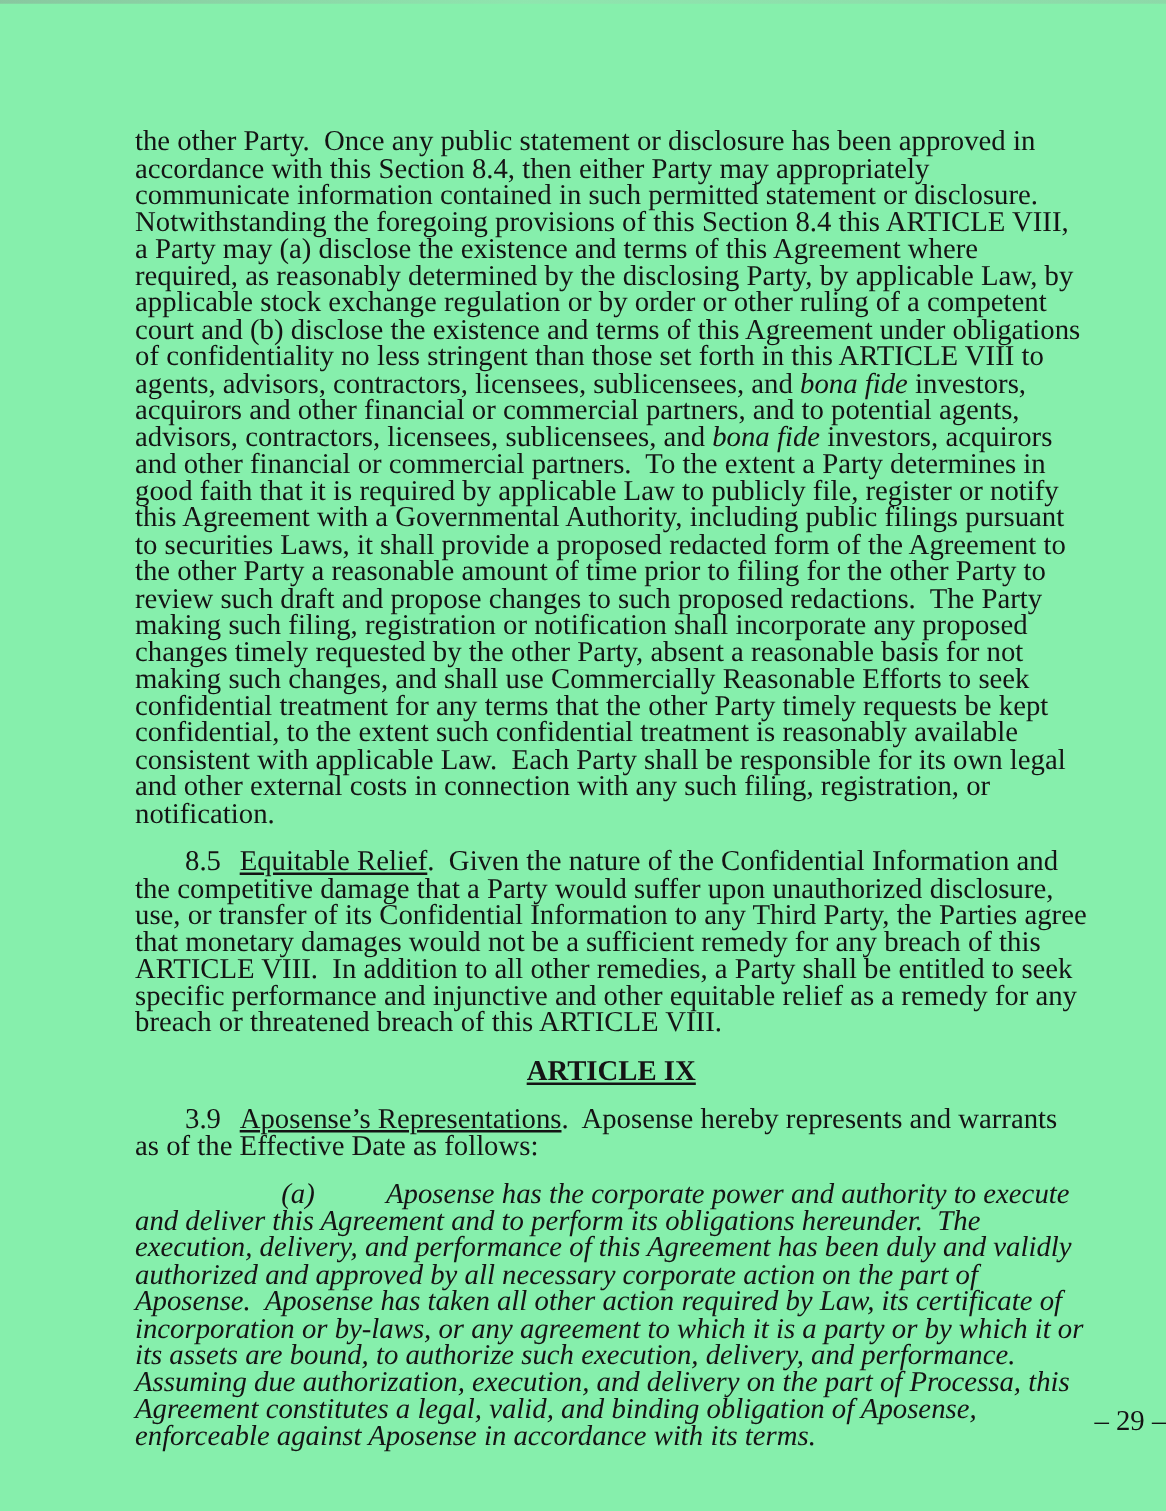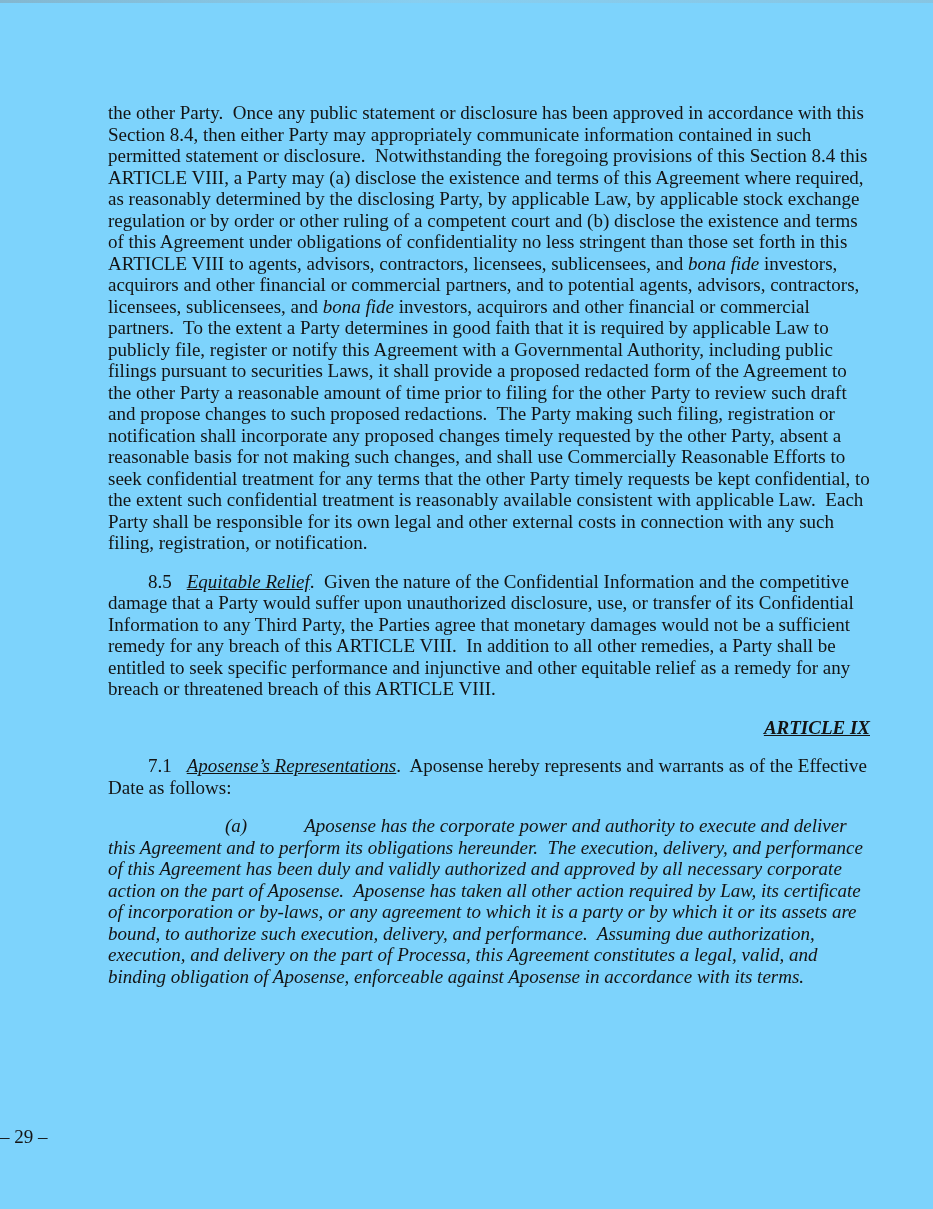--- a/index.html
+++ b/index.html
@@ -1,22 +1,22 @@
 <!DOCTYPE html>
 <html><head>
 <meta charset="utf-8">
 <style>
   html, body { margin: 0; padding: 0; background: #ffffff; }
   .page {
     position: relative;
     width: 933px;
     height: 1209px;
-    background: #7dd3fc;
+    background: #86efac;
     font-family: "Liberation Serif", "DejaVu Serif", serif;
-    font-size: 19px;
+    font-size: 23px;
     line-height: 21.5px;
     color: #141414;
     overflow: hidden;
   }
   .scan-edge {
     position: absolute;
     top: 0; left: 0;
     width: 100%; height: 3px;
     background: linear-gradient(to right,
       rgba(140,140,140,0.40) 0%,
@@ -31,52 +31,52 @@
   }
   .para {
     margin: 0 0 17px 0;
     white-space: pre-wrap;
     text-align: left;
   }
   .indent-section { text-indent: 40px; }
   .indent-clause  { text-indent: 117px; font-style: italic; }
   .gap-tab       { display: inline-block; width: 15px; }
   .gap-tab-wide  { display: inline-block; width: 57px; }
-  .u  { text-decoration: underline; font-style: italic; }
+  .u  { text-decoration: underline; }
   .it { font-style: italic; }
   .article-heading {
-    text-align: right;
+    text-align: center;
     font-weight: bold;
     margin: 17px 0 17px 0;
   }
   .article-heading .hline { line-height: 21.5px; }
   .page-footer {
     position: absolute;
     top: 1126px;
     left: 0;
     width: 933px;
-    text-align: left;
+    text-align: right;
   }
 </style>
 </head>
 <body>
 
 <div class="page">
   <div class="scan-edge"></div>
 
   <main class="content">
 
     <p class="para"><span>the other Party.  Once any public statement or disclosure has been approved in accordance with this Section 8.4, then either Party may appropriately communicate information contained in such permitted statement or disclosure.  Notwithstanding the foregoing provisions of this Section 8.4 this ARTICLE VIII, a Party may (a) disclose the existence and terms of this Agreement where required, as reasonably determined by the disclosing Party, by applicable Law, by applicable stock exchange regulation or by order or other ruling of a competent court and (b) disclose the existence and terms of this Agreement under obligations of confidentiality no less stringent than those set forth in this ARTICLE VIII to agents, advisors, contractors, licensees, sublicensees, and </span><span class="it">bona fide</span><span> investors, acquirors and other financial or commercial partners, and to potential agents, advisors, contractors, licensees, sublicensees, and </span><span class="it">bona fide</span><span> investors, acquirors and other financial or commercial partners.  To the extent a Party determines in good faith that it is required by applicable Law to publicly file, register or notify this Agreement with a Governmental Authority, including public filings pursuant to securities Laws, it shall provide a proposed redacted form of the Agreement to the other Party a reasonable amount of time prior to filing for the other Party to review such draft and propose changes to such proposed redactions.  The Party making such filing, registration or notification shall incorporate any proposed changes timely requested by the other Party, absent a reasonable basis for not making such changes, and shall use Commercially Reasonable Efforts to seek confidential treatment for any terms that the other Party timely requests be kept confidential, to the extent such confidential treatment is reasonably available consistent with applicable Law.  Each Party shall be responsible for its own legal and other external costs in connection with any such filing, registration, or notification.</span></p>
 
     <p class="para indent-section"><span>8.5</span><span class="gap-tab"></span><span class="u">Equitable Relief</span><span>.  Given the nature of the Confidential Information and the competitive damage that a Party would suffer upon unauthorized disclosure, use, or transfer of its Confidential Information to any Third Party, the Parties agree that monetary damages would not be a sufficient remedy for any breach of this ARTICLE VIII.  In addition to all other remedies, a Party shall be entitled to seek specific performance and injunctive and other equitable relief as a remedy for any breach or threatened breach of this ARTICLE VIII.</span></p>
 
     <div class="article-heading">
       <div class="hline"><span class="u">ARTICLE IX</span></div>
     </div>
 
-    <p class="para indent-section"><span>7.1</span><span class="gap-tab"></span><span class="u">Aposense’s Representations</span><span>.  Aposense hereby represents and warrants as of the Effective Date as follows:</span></p>
+    <p class="para indent-section"><span>3.9</span><span class="gap-tab"></span><span class="u">Aposense’s Representations</span><span>.  Aposense hereby represents and warrants as of the Effective Date as follows:</span></p>
 
     <p class="para indent-clause"><span>(a)</span><span class="gap-tab-wide"></span><span>Aposense has the corporate power and authority to execute and deliver this Agreement and to perform its obligations hereunder.  The execution, delivery, and performance of this Agreement has been duly and validly authorized and approved by all necessary corporate action on the part of Aposense.  Aposense has taken all other action required by Law, its certificate of incorporation or by-laws, or any agreement to which it is a party or by which it or its assets are bound, to authorize such execution, delivery, and performance.  Assuming due authorization, execution, and delivery on the part of Processa, this Agreement constitutes a legal, valid, and binding obligation of Aposense, enforceable against Aposense in accordance with its terms.</span></p>
 
   </main>
 
   <footer class="page-footer">– 29 –</footer>
 </div>
 
 </body></html>

